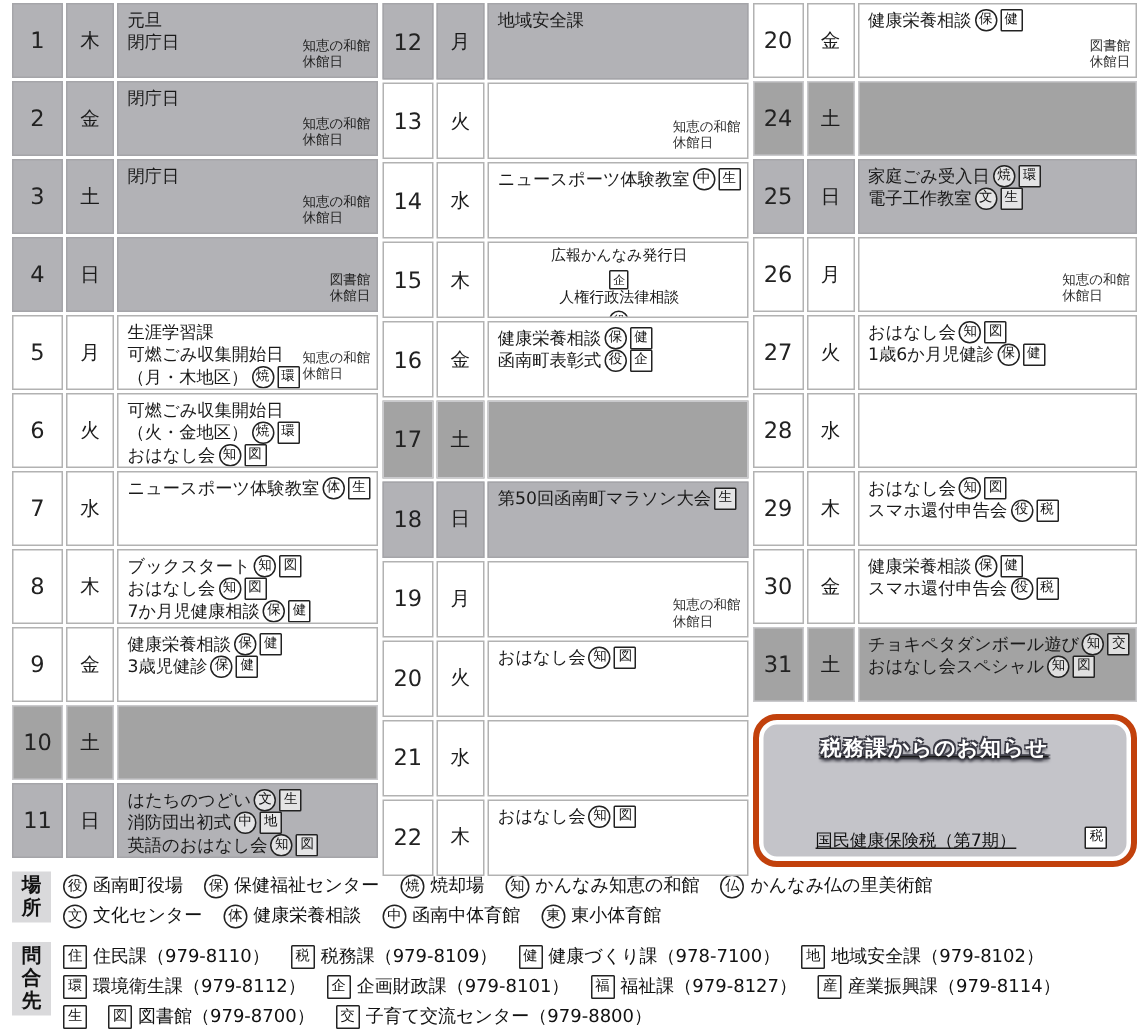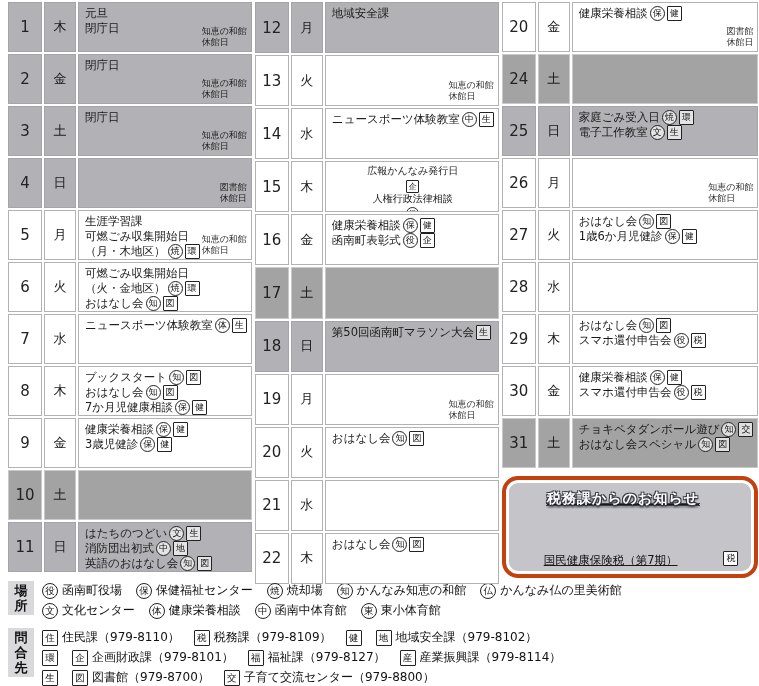--- a/index.html
+++ b/index.html
@@ -601,29 +601,31 @@
           <span class="legend-item">
             <span class="badge box">住</span>
             <span>住民課（979-8110）</span>
           </span>
           <span class="legend-item">
             <span class="badge box">税</span>
             <span>税務課（979-8109）</span>
           </span>
           <span class="legend-item">
             <span class="badge box">健</span>
+            <span>健康づくり課（978-7100）</span>
           </span>
           <span class="legend-item">
             <span class="badge box">地</span>
             <span>地域安全課（979-8102）</span>
           </span>
         </div>
         <div class="legend-row">
           <span class="legend-item">
             <span class="badge box">環</span>
+            <span>環境衛生課（979-8112）</span>
           </span>
           <span class="legend-item">
             <span class="badge box">企</span>
             <span>企画財政課（979-8101）</span>
           </span>
           <span class="legend-item">
             <span class="badge box">福</span>
             <span>福祉課（979-8127）</span>
           </span>
           <span class="legend-item">

